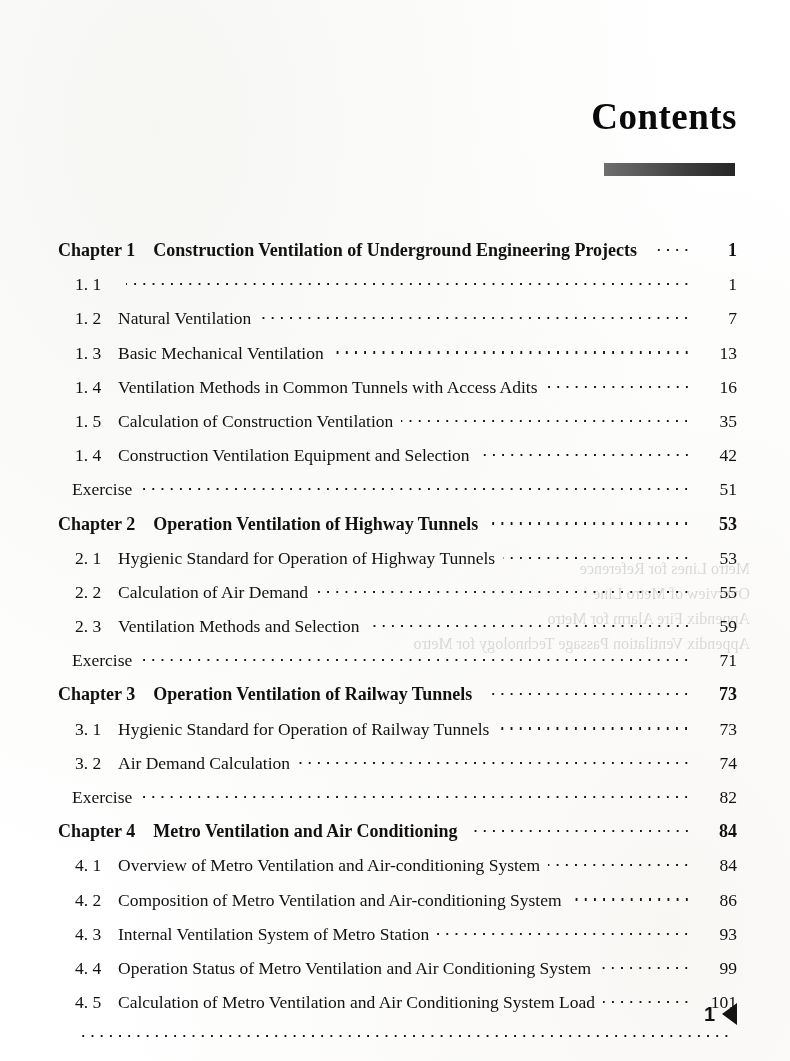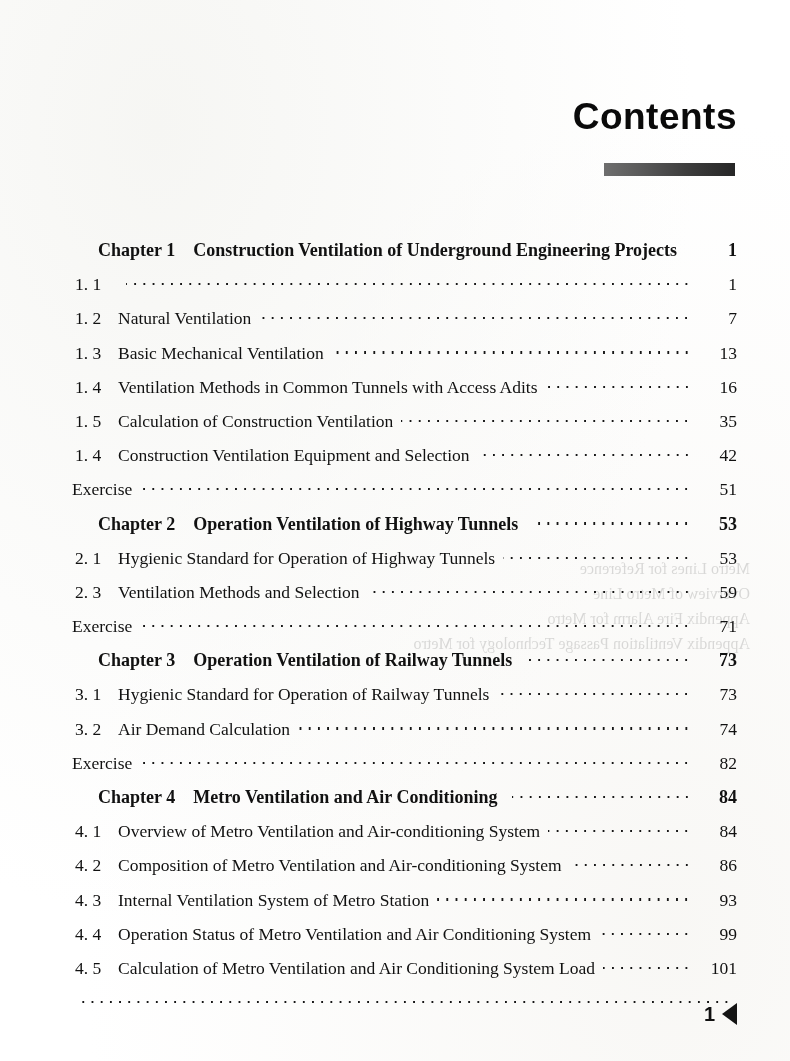--- a/index.html
+++ b/index.html
@@ -34,21 +34,21 @@
 
   
   #header {
     position: absolute;
     top: 96px;
     left: 0;
     width: 737px;
     text-align: right;
   }
   #contents-title {
-    font-family: Liberation Sans, sans-serif;
+    font-family: Liberation Serif, serif;
     font-weight: bold;
     font-size: 37px;
     letter-spacing: 0.5px;
     line-height: 42px;
     color: #0a0a0a;
     display: inline-block;
     text-align: center;
   }
   #title-rule {
     position: absolute;
@@ -115,21 +115,21 @@
   }
 
   
   .row-chapter .num,
   .row-chapter .label,
   .row-chapter .page {
     font-weight: bold;
     font-size: 18px;
   }
   .row-chapter .lead-pad { width: 58px; }
-  .row-chapter .num { margin-right: 18px; margin-left: 40px; }
+  .row-chapter .num { margin-right: 18px; }
   .row-chapter .dots { margin-left: 14px; }
 
   
   .row-section .lead-pad { width: 75px; }
   .row-section .num { margin-right: 0px; width: 43px; }
   .row-section .label { }
 
   
   .row-exercise .lead-pad { width: 72px; }
 
@@ -261,20 +261,27 @@
       </div>
       <div class="toc-row row-section">
         <span class="lead-pad"></span>
         <span class="num">2. 1</span>
         <span class="label">Hygienic Standard for Operation of Highway Tunnels</span>
         <span class="dots"></span>
         <span class="page">53</span>
       </div>
       <div class="toc-row row-section">
         <span class="lead-pad"></span>
+        <span class="num">2. 2</span>
+        <span class="label">Calculation of Air Demand</span>
+        <span class="dots"></span>
+        <span class="page">55</span>
+      </div>
+      <div class="toc-row row-section">
+        <span class="lead-pad"></span>
         <span class="num">2. 3</span>
         <span class="label">Ventilation Methods and Selection</span>
         <span class="dots"></span>
         <span class="page">59</span>
       </div>
       <div class="toc-row row-exercise">
         <span class="lead-pad"></span>
         <span class="label">Exercise</span>
         <span class="dots"></span>
         <span class="page">71</span>

